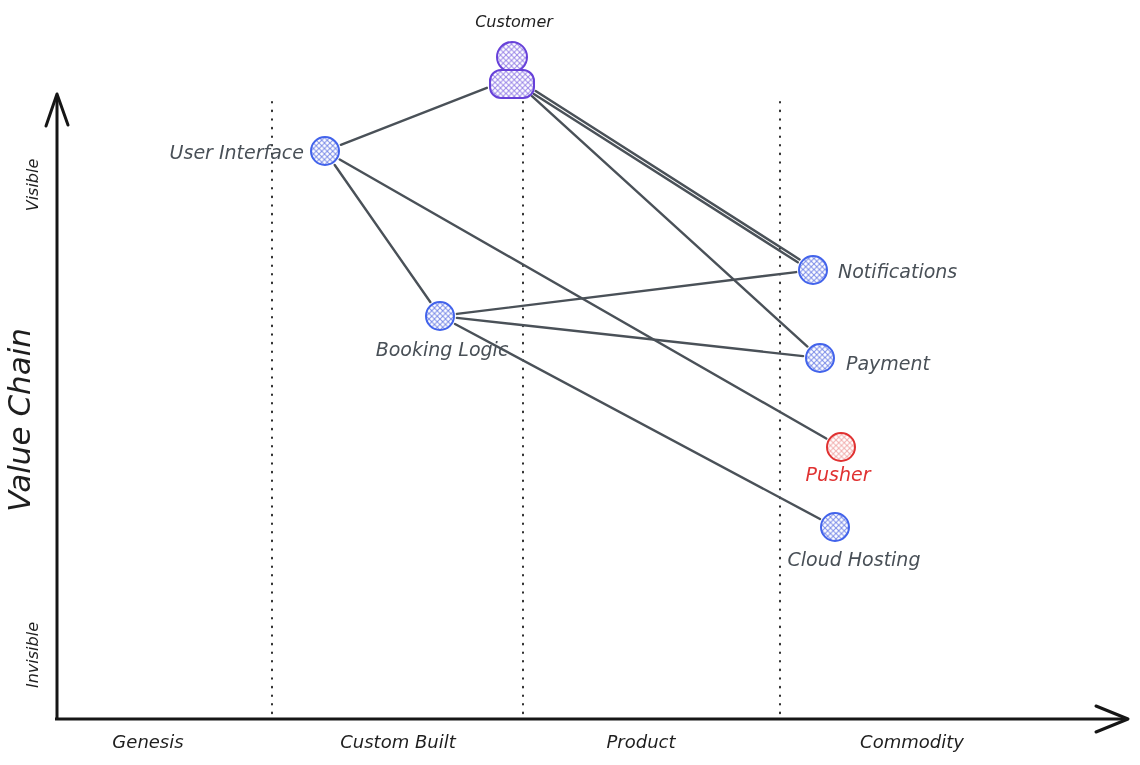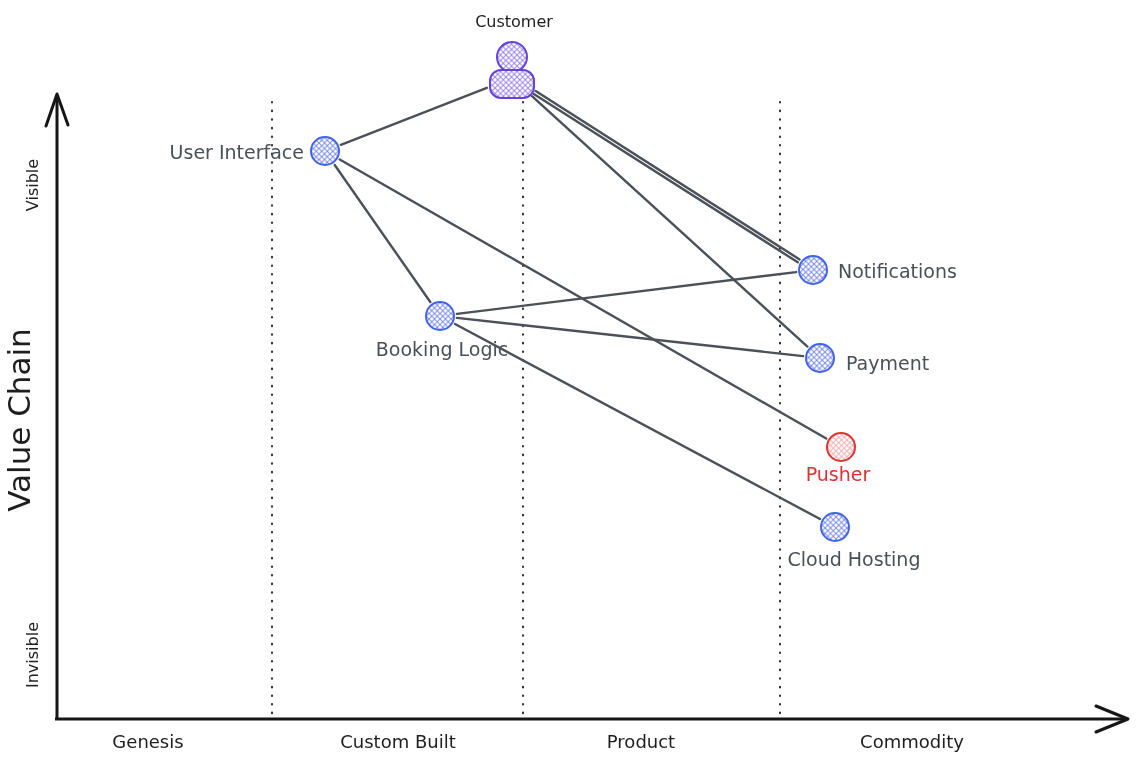--- a/index.html
+++ b/index.html
@@ -9,20 +9,21 @@
     width: 1140px;
     height: 765px;
     overflow: hidden;
     font-family: "DejaVu Sans", "Liberation Sans", sans-serif;
   }
   #stage {
     position: relative;
     width: 1024px;
     height: 765px;
     background: #3b82f6;
+    font-style: italic;
   }
   svg text {
     font-family: "DejaVu Sans", "Liberation Sans", sans-serif;
   }
 </style>
 </head>
 <body>
 
 <div id="stage">
   <svg id="map-svg" width="1140" height="765" viewBox="0 0 1140 765">

